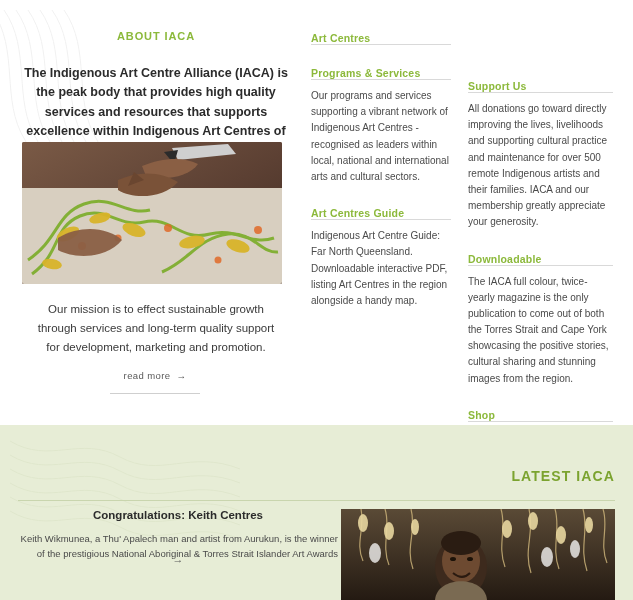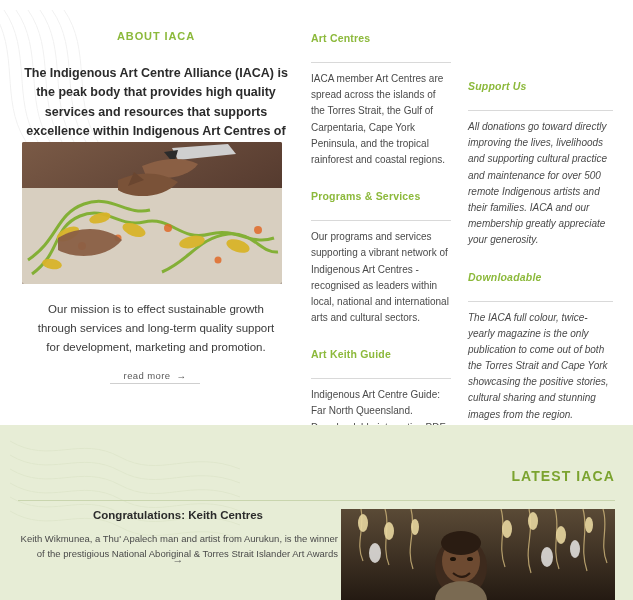--- a/index.html
+++ b/index.html
@@ -60,38 +60,38 @@
     line-height: 1.65;
     text-align: center;
   }
   .readmore {
     position: absolute; left: 110px; top: 370px;
     width: 90px;
     color: #5a5a5a;
     font-size: 9.5px;
     letter-spacing: .4px;
     text-align: center;
-    padding-bottom: 2px;
+    padding-bottom: 12px;
     border-bottom: 1px solid #cfcfcf;
     cursor: pointer;
   }
   .readmore .arrow { margin-left: 6px; }
 
   
   .col { position: absolute; }
   .col-mid { left: 311px; top: 32px; width: 140px; }
-  .col-right { left: 468px; top: 80px; width: 145px; font-style: italic; }
+  .col-right { left: 468px; top: 80px; width: 145px; }
 
   .block { margin-bottom: 22px; }
   .block-title {
     color: #8cb93b;
     font-size: 10.5px;
     font-weight: bold;
     letter-spacing: .2px;
-    padding-bottom: 18px;
+    padding-bottom: 0;
     border-bottom: 1px solid #d9d9d9;
     margin-bottom: 8px;
     cursor: pointer;
   }
   .block-body {
     color: #4a4a4a;
     font-size: 10px;
     line-height: 1.62;
   }
 
@@ -220,28 +220,27 @@
 
     <div class="mission">Our mission is to effect sustainable growth through services and long-term quality support for development, marketing and promotion.</div>
 
     <div class="readmore">
       <span>read more</span><span class="arrow">→</span>
     </div>
 
     <div class="col col-mid">
       <div class="block">
         <div class="block-title">Art Centres</div>
-        <div class="block-body">IACA member Art Centres are spread across the islands of the Torres Strait, the Gulf of Carpentaria, Cape York Peninsula, and the tropical rainforest and coastal regions.</div>
       </div>
       <div class="block">
         <div class="block-title">Programs &amp; Services</div>
         <div class="block-body">Our programs and services supporting a vibrant network of Indigenous Art Centres - recognised as leaders within local, national and international arts and cultural sectors.</div>
       </div>
       <div class="block">
-        <div class="block-title">Art Keith Guide</div>
+        <div class="block-title">Art Centres Guide</div>
         <div class="block-body">Indigenous Art Centre Guide: Far North Queensland. Downloadable interactive PDF, listing Art Centres in the region alongside a handy map.</div>
       </div>
     </div>
 
     <div class="col col-right">
       <div class="block">
         <div class="block-title">Support Us</div>
         <div class="block-body">All donations go toward directly improving the lives, livelihoods and supporting cultural practice and maintenance for over 500 remote Indigenous artists and their families. IACA and our membership greatly appreciate your generosity.</div>
       </div>
       <div class="block">

